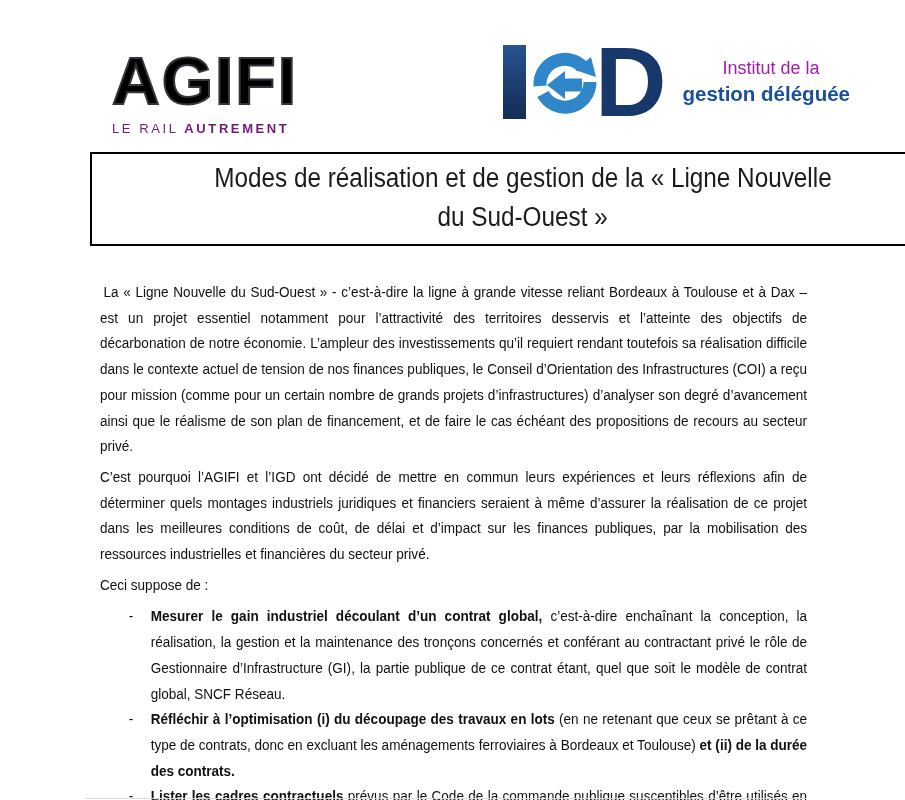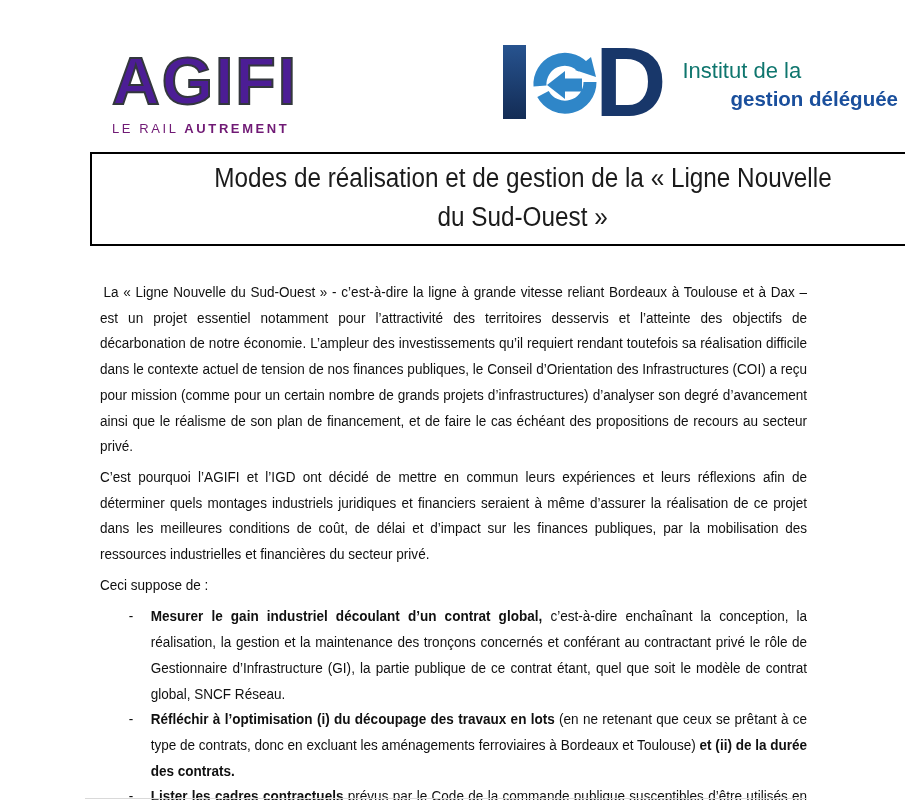--- a/index.html
+++ b/index.html
@@ -6,38 +6,38 @@
   body{
     width:905px;height:800px;position:relative;overflow:hidden;
     background:#ffffff;color:#111;
     font-family:"Liberation Sans", sans-serif;
   }
 
   
   .agifi{position:absolute;left:112px;top:48px;}
   .agifi-word{
     font-size:66px;font-weight:700;letter-spacing:2px;line-height:1;
-    color:#4c1d95;-webkit-text-stroke:2px #33373d;
+    color:#000000;-webkit-text-stroke:2px #33373d;
   }
   .agifi-tagline{
     margin-top:7px;font-size:13px;letter-spacing:2.6px;color:#701a75;white-space:nowrap;
   }
   .agifi-tagline .bold{font-weight:700;}
 
   .igd{position:absolute;left:503px;top:42px;display:flex;align-items:flex-start;}
   .igd-letters{display:flex;align-items:center;height:80px;}
   .igd-i{width:23px;height:74px;background:linear-gradient(180deg,#27538f,#132c55);}
   .igd-g{margin:0 -3px 0 -1px;}
   .igd-d{
     font-size:99px;font-weight:700;color:#18376a;line-height:74px;
     margin-left:-7px;letter-spacing:0;
   }
   .igd-tagline{margin-left:16px;padding-top:15px;line-height:1.25;}
-  .igd-tagline-1{font-size:22px;color:#0f766e;}
-  .igd-tagline-2{font-size:20.5px;font-weight:700;color:#1a4f9c;margin-top:1px;margin-left:48px;}
+  .igd-tagline-1{font-size:18px;color:#a21caf;margin-left:40px;}
+  .igd-tagline-2{font-size:20.5px;font-weight:700;color:#1a4f9c;margin-top:1px;}
 
   
   .title-box{
     position:absolute;left:90px;top:152px;width:865px;box-sizing:border-box;
     border:2px solid #000;text-align:center;padding:5px 0 7px;
   }
   .title-line{
     display:inline-block;white-space:nowrap;
     font-size:27px;line-height:39px;color:#1b1b1b;
     transform:scaleX(0.9);transform-origin:center;

